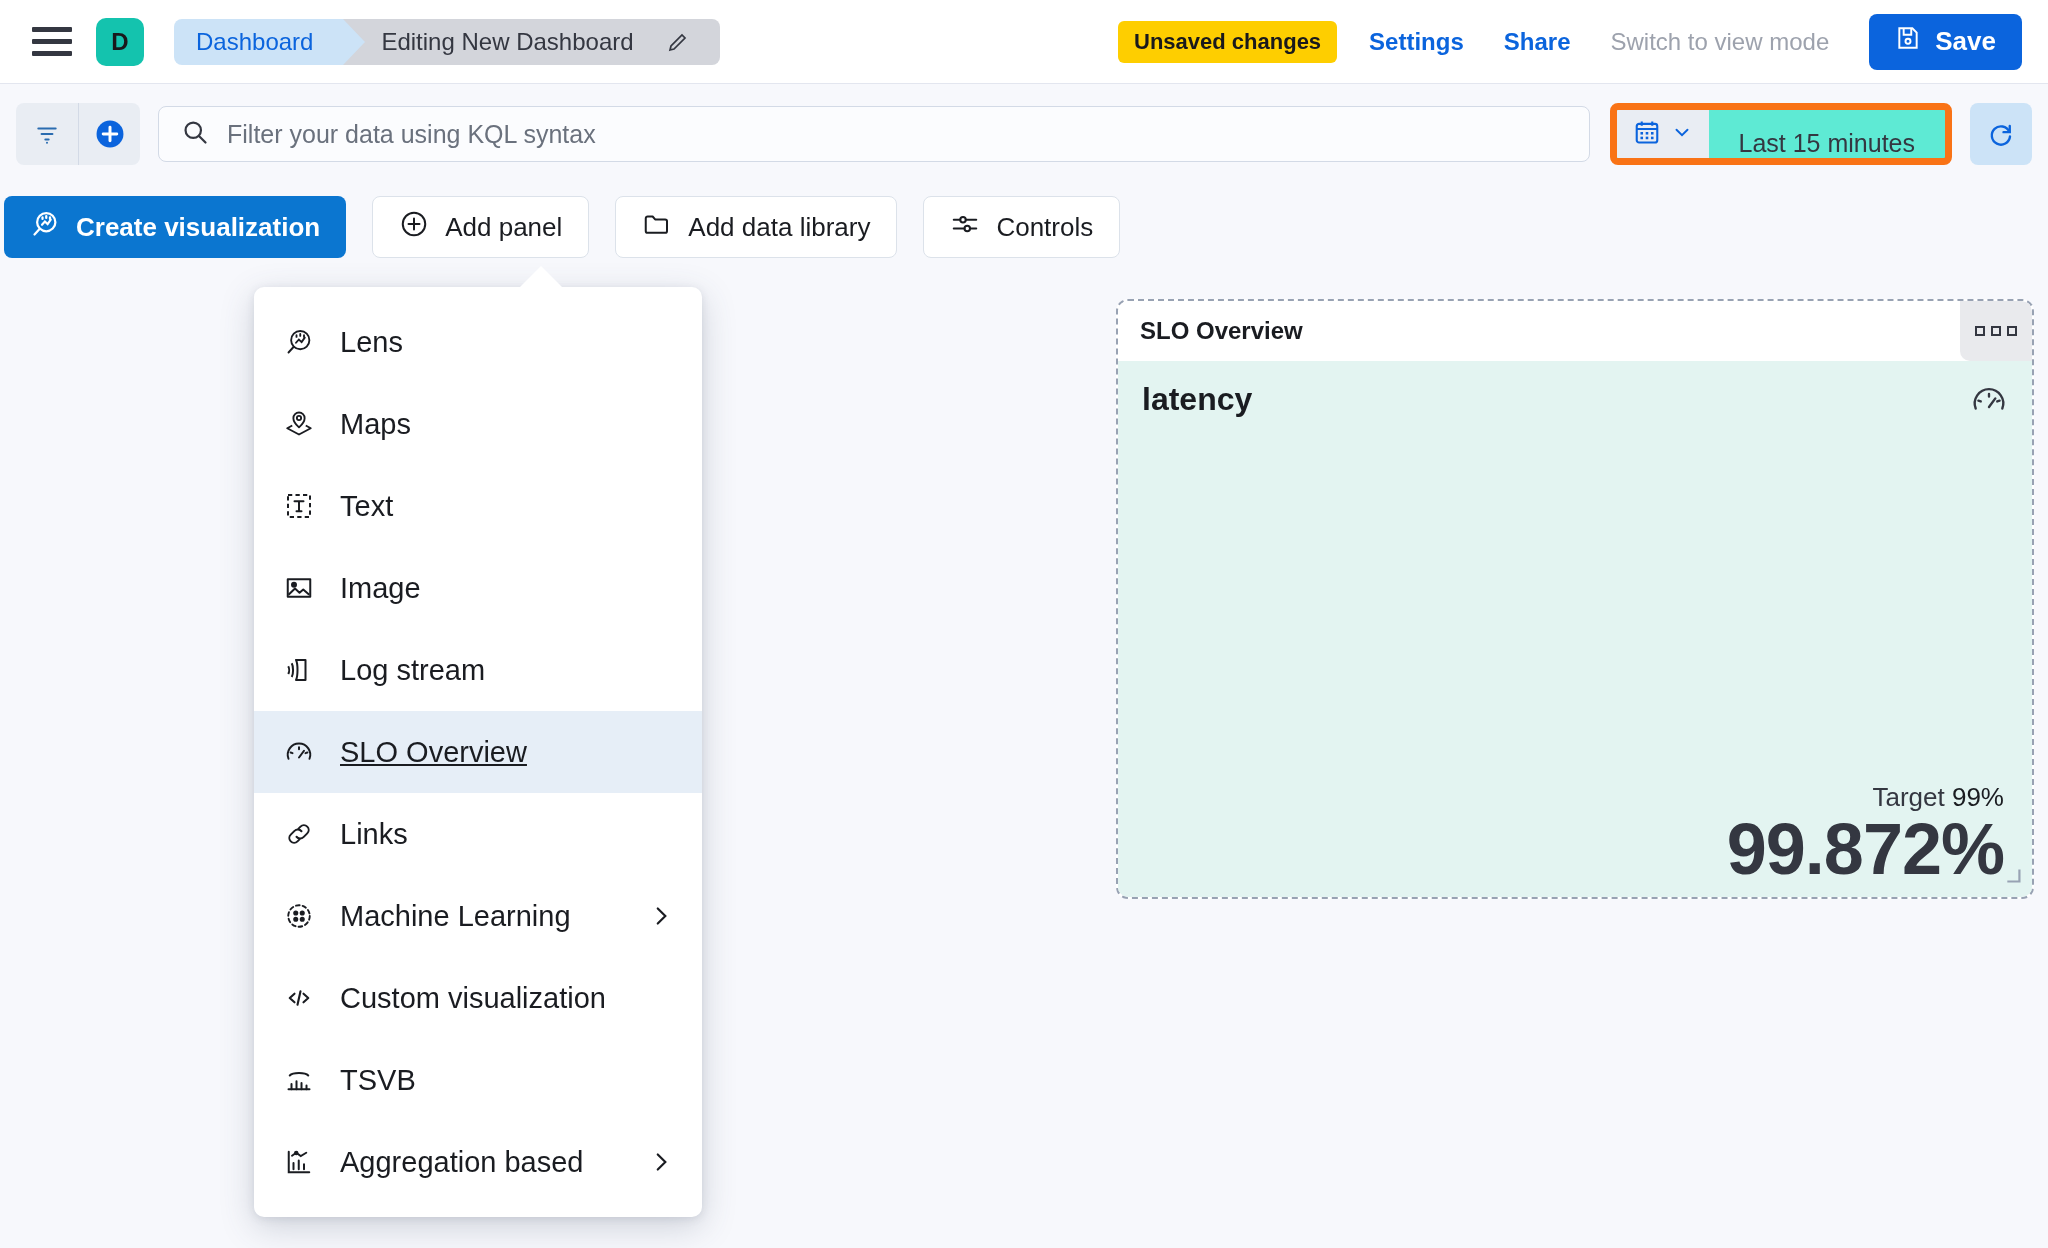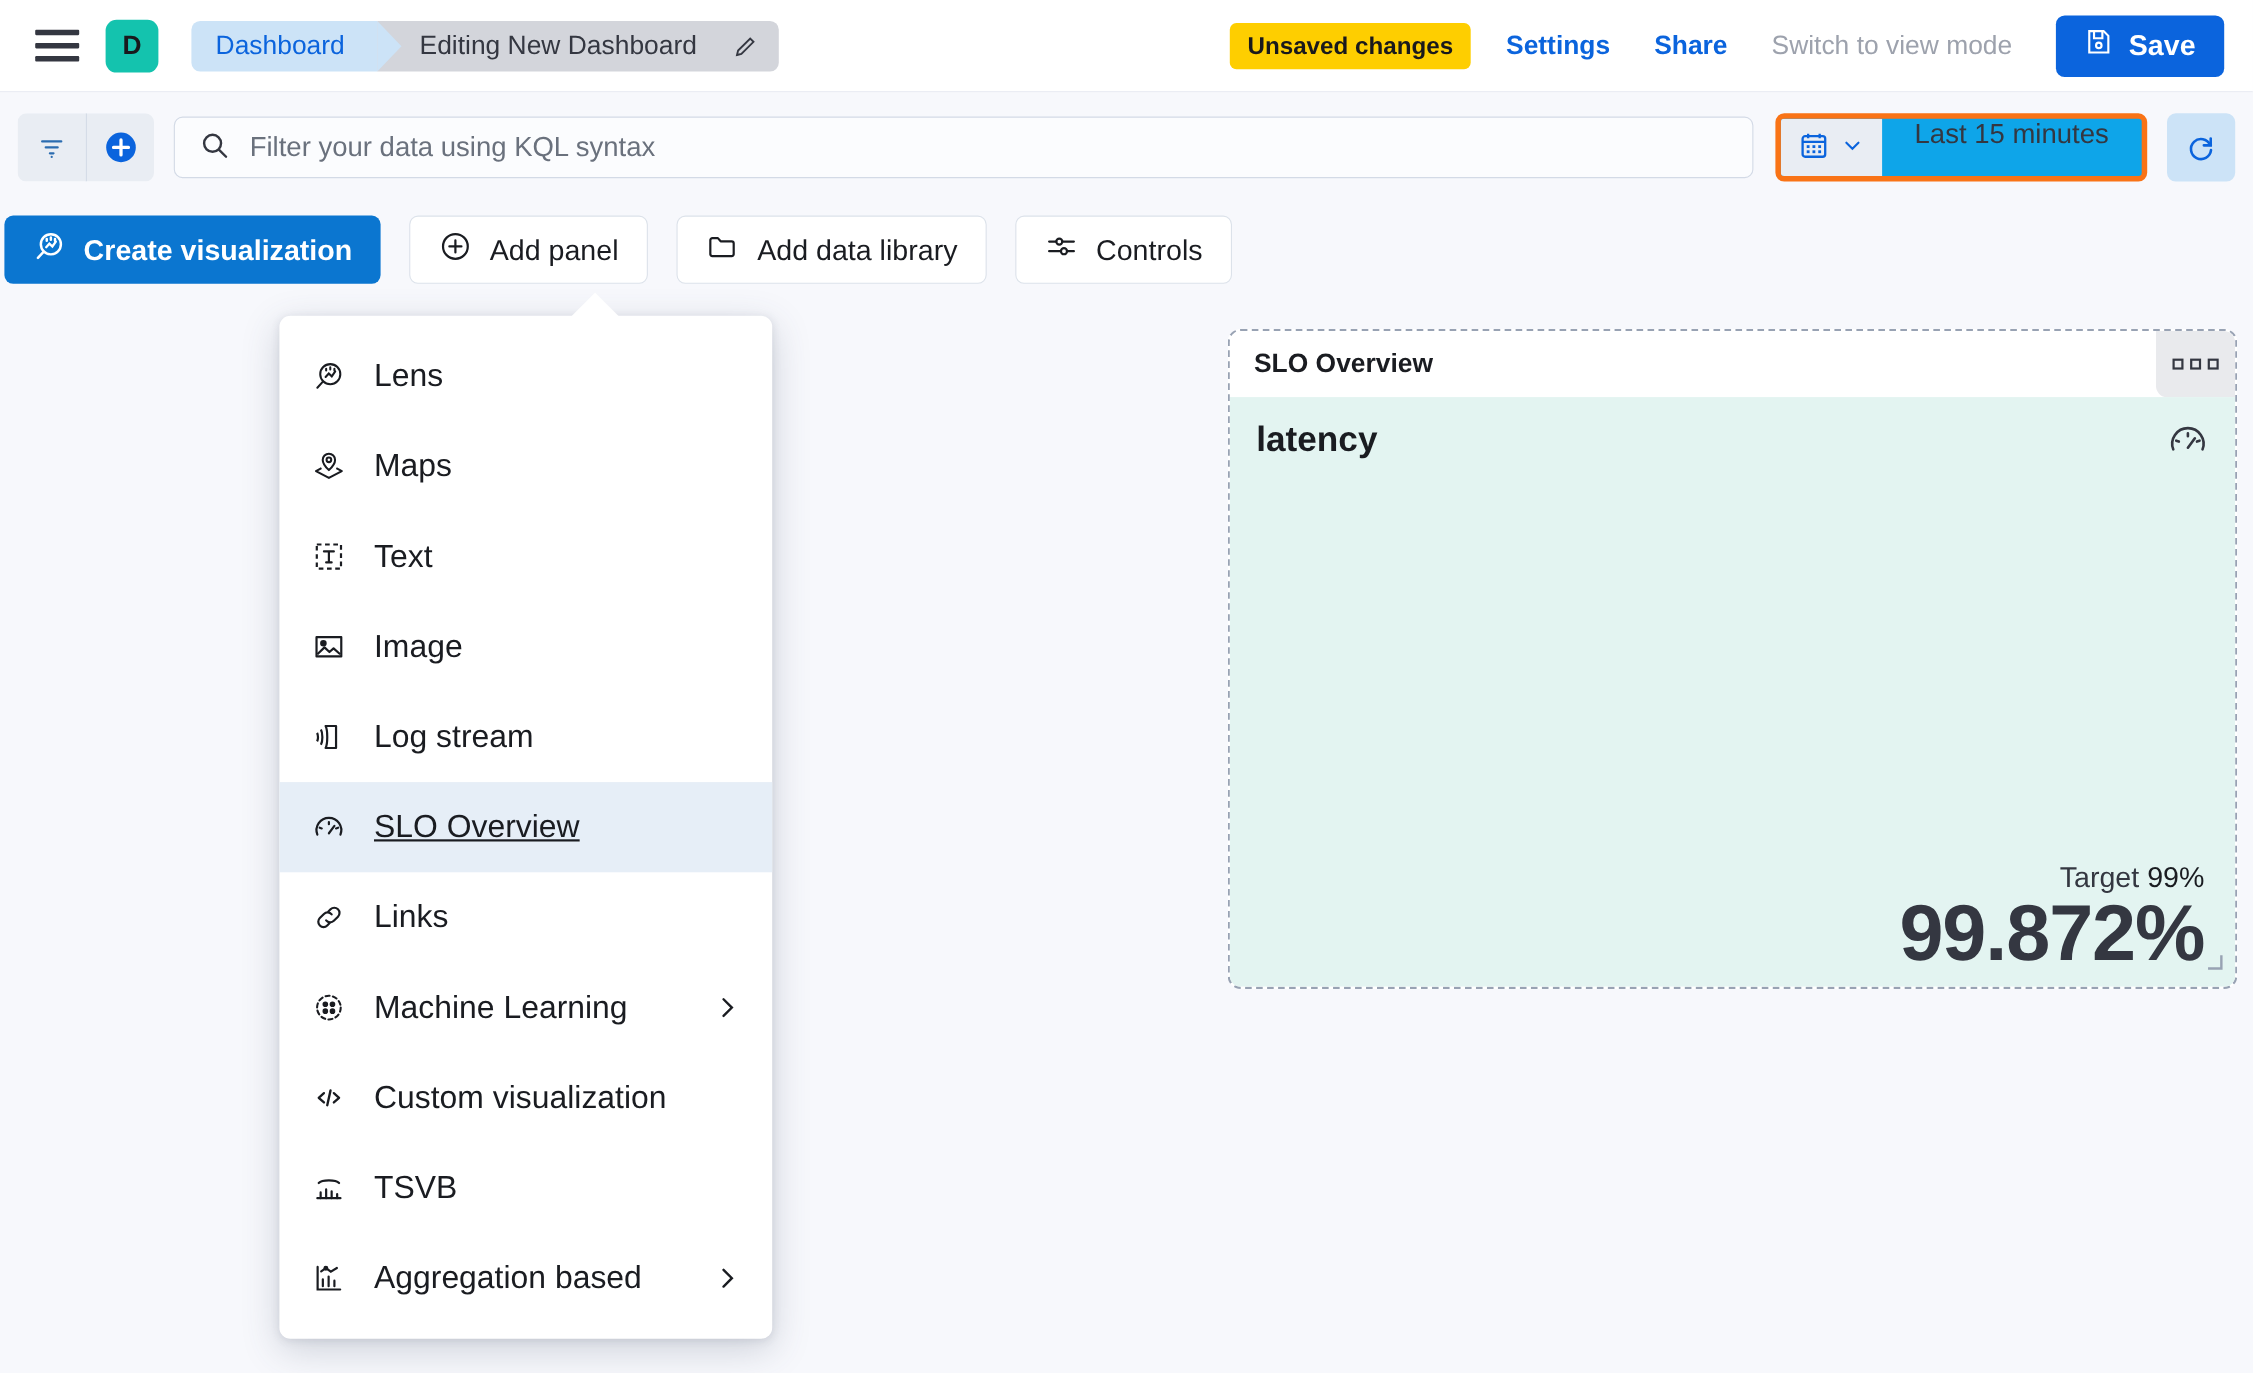--- a/index.html
+++ b/index.html
@@ -43,21 +43,21 @@
     padding-right: 30px; font-weight: 400; cursor: pointer;
   }
   .crumb-1::after {
     content: ""; position: absolute; right: -22px; top: 0;
     width: 0; height: 0;
     border-top: 23px solid transparent; border-bottom: 23px solid transparent;
     border-left: 22px solid #CCE3F7; z-index: 2;
   }
   .crumb-2 {
     background: #D3D5DB; color: #343741; border-radius: 0 8px 8px 0;
-    padding-left: 38px; padding-right: 18px; font-weight: 400;
+    padding-left: 38px; padding-right: 30px; font-weight: 400;
     margin-left: 0; cursor: pointer; gap: 20px;
   }
   .pencil-icon { margin-left: 12px; display: inline-flex; }
 
   .header-right { margin-left: auto; display: flex; align-items: center; gap: 0; padding-right: 26px; }
   .unsaved-badge {
     background: #FECE00; color: #19191C; font-size: 22px; font-weight: 700;
     border-radius: 6px; padding: 8px 16px; margin-right: 32px; cursor: pointer;
   }
   .hdr-link {
@@ -82,22 +82,22 @@
     display: flex; align-items: center; justify-content: center; cursor: pointer;
   }
   .filter-btn + .filter-btn { border-left: 1px solid #D3DAE6; }
   .kql-input {
     flex: 1; height: 56px; margin-left: 18px;
     background: #FBFCFE; border: 1px solid #D3DAE6; border-radius: 8px;
     display: flex; align-items: center; padding: 0 22px; gap: 18px; cursor: text;
   }
   .kql-placeholder { font-size: 25px; color: #6A717D; }
   .timepicker {
-    margin-left: 20px; height: 62px; display: flex; align-items: flex-start;
-    border: 5px solid #f97316; border-radius: 8px; overflow: hidden; background: #0ea5e9;
+    margin-left: 20px; height: 62px; display: flex; align-items: flex-end;
+    border: 7px solid #f97316; border-radius: 8px; overflow: hidden; background: #5eead4;
     cursor: pointer;
   }
   .tp-calendar {
     height: 100%; background: #E9EDF3; display: flex; align-items: center; gap: 10px;
     padding: 0 16px; cursor: pointer;
   }
   .tp-label { padding: 0 30px; font-size: 25px; color: #343741; }
   .refresh-btn {
     margin-left: 18px; width: 62px; height: 62px; border-radius: 8px;
     background: #CCE3F7; display: flex; align-items: center; justify-content: center;

